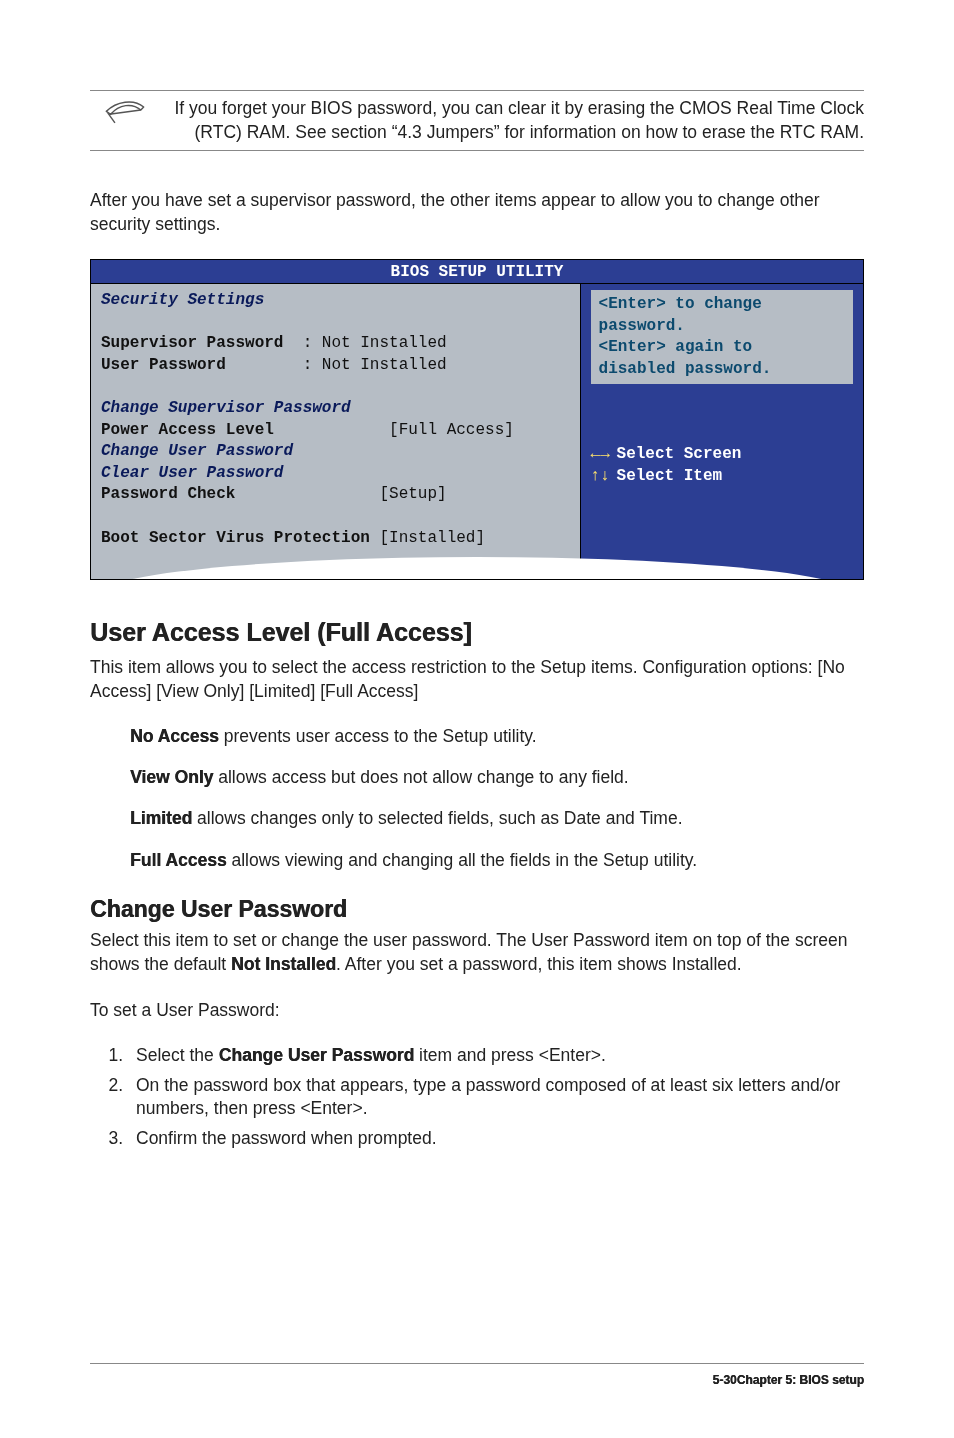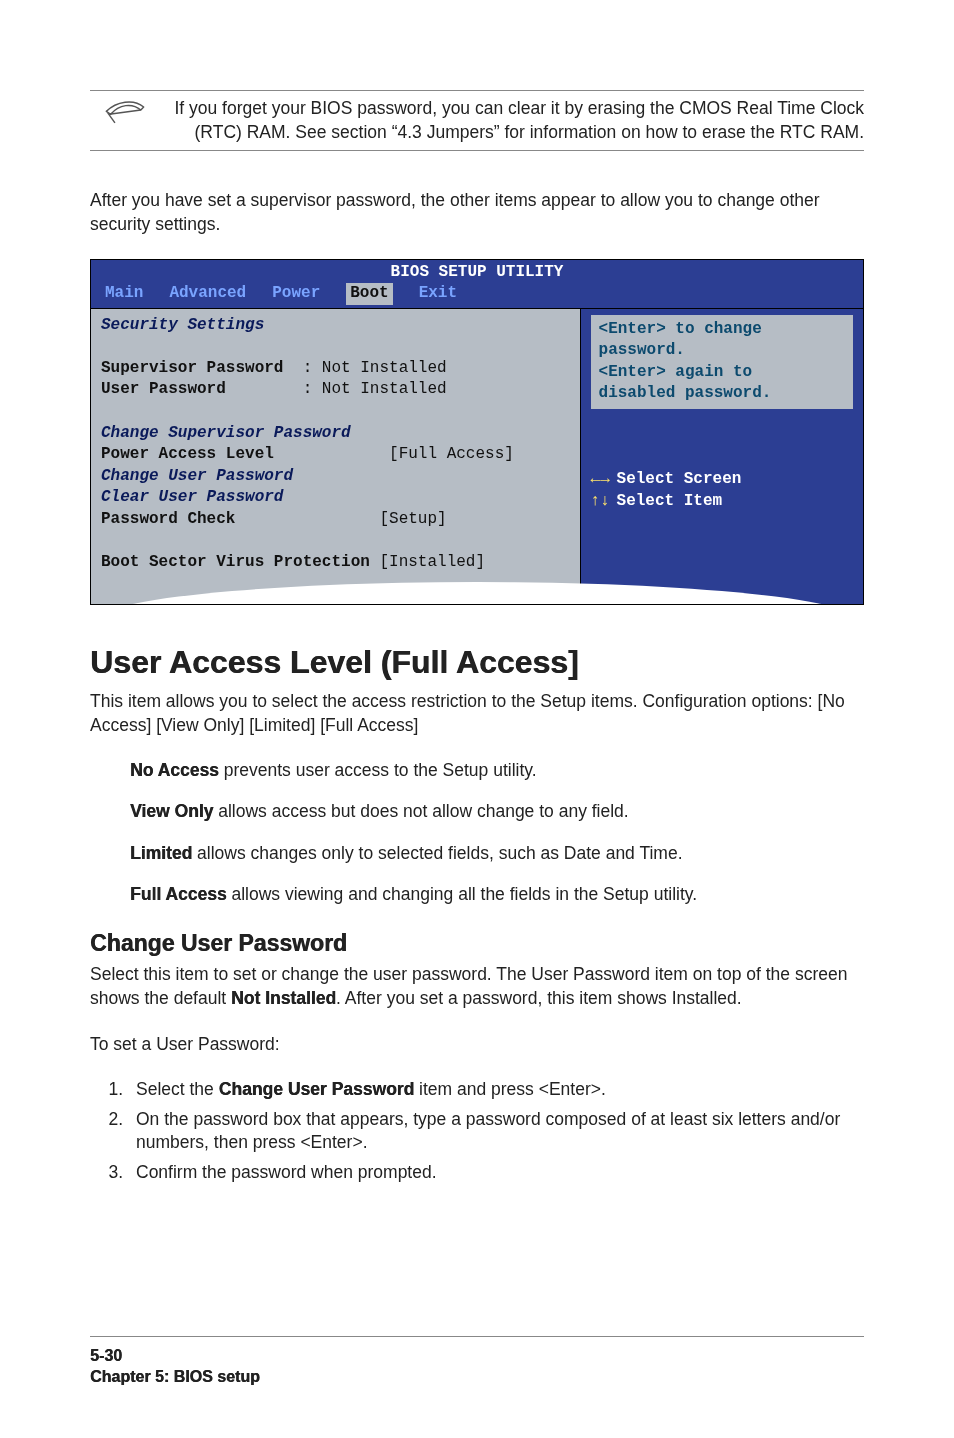--- a/index.html
+++ b/index.html
@@ -49,64 +49,56 @@
   .bios-body{display:flex;}
   .bios-left{flex:1;background:var(--bios-grey);border-top:1px solid #000;border-right:1px solid #000;padding:6px 10px 30px 10px;color:#111;white-space:pre;}
   .bios-right{flex:0 0 34%;background:var(--bios-bg);border-top:1px solid #000;padding:6px 10px 30px 10px;color:#111;}
   .bios-help{background:var(--bios-grey);color:#0c4a6e;padding:4px 8px;margin-bottom:60px;white-space:pre-wrap;font-weight:bold;}
   .bios-keys{color:#fff;margin-top:6px;white-space:pre;}
   .bios-keys .sym{color:#ffe36b;display:inline-block;width:26px;}
   .bios-dark{color:var(--bios-dark);font-weight:bold;font-style:italic;}
   .bios-left b{font-weight:bold;}
 
   
-  h2.sec{font-family:Arial,Helvetica,sans-serif;font-weight:900;font-size:32px;margin:28px 0 6px 0;text-shadow:0.6px 0 currentColor;}
+  h2.sec{font-family:Arial,Helvetica,sans-serif;font-weight:900;font-size:25px;margin:28px 0 6px 0;text-shadow:0.6px 0 currentColor;}
   h3.sub{font-family:Arial,Helvetica,sans-serif;font-weight:900;font-size:23px;margin:22px 0 4px 0;text-shadow:0.6px 0 currentColor;}
 
   .indent{margin-left:40px;margin-bottom:14px;}
   .bold{font-weight:900;text-shadow:0.4px 0 currentColor;}
 
   ol.steps{margin:6px 0 0 0;padding-left:38px;}
   ol.steps li{padding-left:8px;margin-bottom:6px;}
 
   
   .page-footer{
     position:absolute;left:90px;right:90px;bottom:50px;
     border-top:1px solid #888;padding-top:8px;
     display:flex;justify-content:flex-end;
-    font-family:Arial,Helvetica,sans-serif;font-weight:900;font-size:16px;
+    font-family:Arial,Helvetica,sans-serif;font-weight:900;font-size:12px;
     text-shadow:0.4px 0 currentColor;
-    flex-direction:column;
   }
 </style>
 </head>
 <body>
 
 <div class="note-row">
   <div class="note-icon">
     <svg viewBox="0 0 64 64">
         <path d="M6 20 C 20 6, 44 2, 58 14 L 54 18 C 42 8, 24 10, 12 24 Z" stroke-linejoin="round"></path>
         <path d="M10 24 L54 18"></path>
         <path d="M18 36 L8 22"></path>
       </svg>
   </div>
   <div class="note-text">If you forget your BIOS password, you can clear it by erasing the CMOS Real Time Clock (RTC) RAM. See section “4.3 Jumpers” for information on how to erase the RTC RAM.</div>
 </div>
 
 <p class="doc">After you have set a supervisor password, the other items appear to allow you to change other security settings.</p>
 
 <div class="bios">
   <div class="bios-title">BIOS SETUP UTILITY</div>
-  <div class="bios-tabs">
-    <span class="bios-tab">Main</span>
-    <span class="bios-tab">Advanced</span>
-    <span class="bios-tab">Power</span>
-    <span class="bios-tab" data-active="true">Boot</span>
-    <span class="bios-tab">Exit</span>
-  </div>
   <div class="bios-body">
     <div class="bios-left"><span class="bios-dark">Security Settings</span>
 
 <span><b>Supervisor Password</b>  <span>: Not Installed</span></span>
 <span><b>User Password</b>        <span>: Not Installed</span></span>
 
 <span class="bios-dark">Change Supervisor Password</span>
 <span><b>Power Access Level</b>            <span>[Full Access]</span></span>
 <span class="bios-dark">Change User Password</span>
 <span class="bios-dark">Clear User Password</span>

